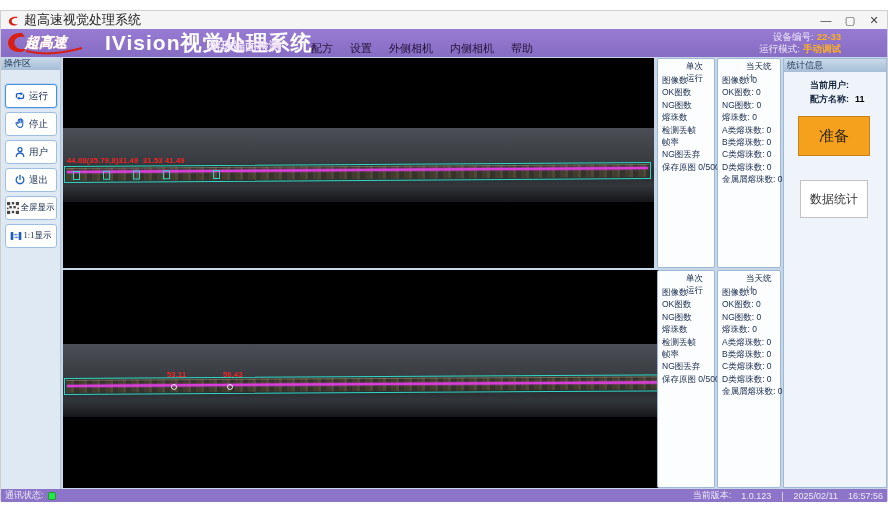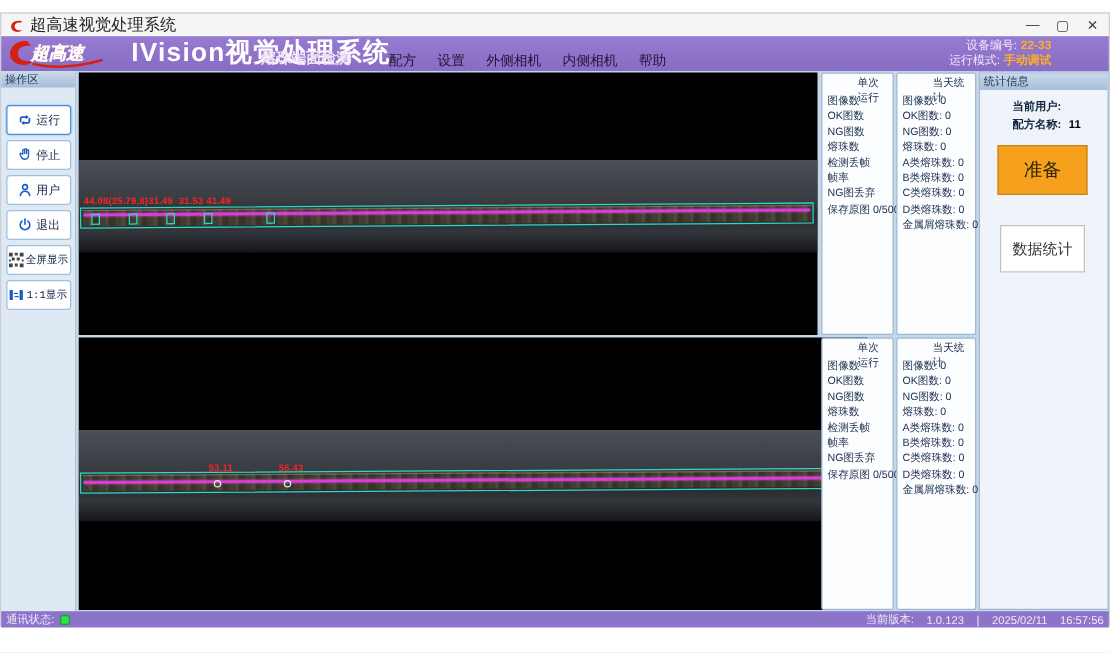--- a/index.html
+++ b/index.html
@@ -26,21 +26,21 @@
   .devinfo .val{color:#ffb020;font-weight:bold;margin-left:3px;}
 
   
   .content{position:absolute;left:0;top:46px;width:782px;height:432px;background:#c7d7e8;}
 
   
   .sidebar{position:absolute;left:0;top:0;width:60px;height:432px;background:#dfe9f4;border-right:1px solid #aec4da;box-sizing:border-box;}
   .sidehead{height:13px;background:linear-gradient(#c9d9ea,#a6bed7);font-size:9px;color:#1c3350;line-height:13px;padding-left:3px;}
   .op-btn{display:flex;align-items:center;justify-content:center;gap:2px;width:52px;height:24px;margin:4px auto 0 auto;
     background:#ffffff;border:1px solid #9ec0e0;border-radius:3px;font-size:9.5px;color:#10264a;padding:0;cursor:default;
-    font-family:Liberation Mono, monospace;white-space:nowrap;}
+    font-family:Liberation Serif, serif;white-space:nowrap;}
   .op-btn.first{border-color:#4a90d9;box-shadow:0 0 0 1px #bcd8f2;margin-top:14px;}
   .op-btn svg{flex:none;}
   .op-btn.small-label{font-size:8.5px;}
 
   
   .cam{position:absolute;left:62px;width:591px;background:#000;overflow:hidden;}
   .cam-top{top:1px;height:210px;}
   .cam-bottom{top:213px;height:218px;padding-left:40px;}
   .band{position:absolute;left:0;width:100%;
     background:linear-gradient(#4b4f55,#383c41 45%,#26292d 60%,#33363b 78%,#141619);}

